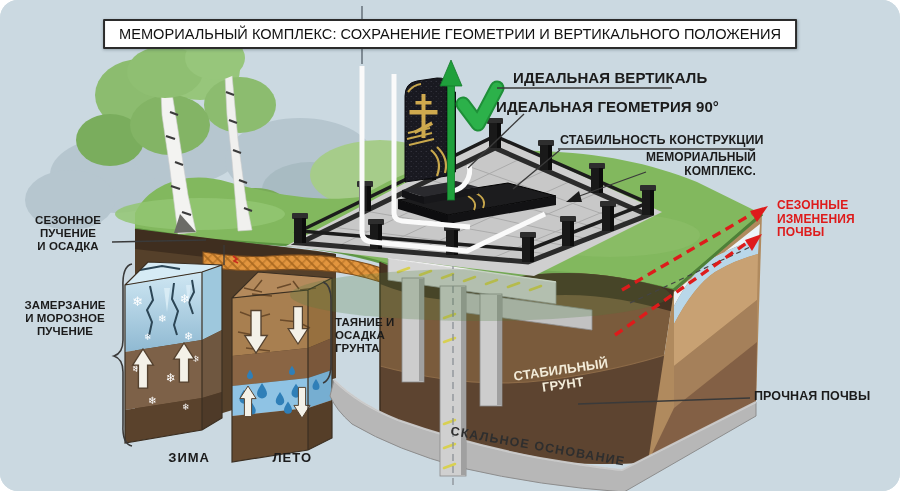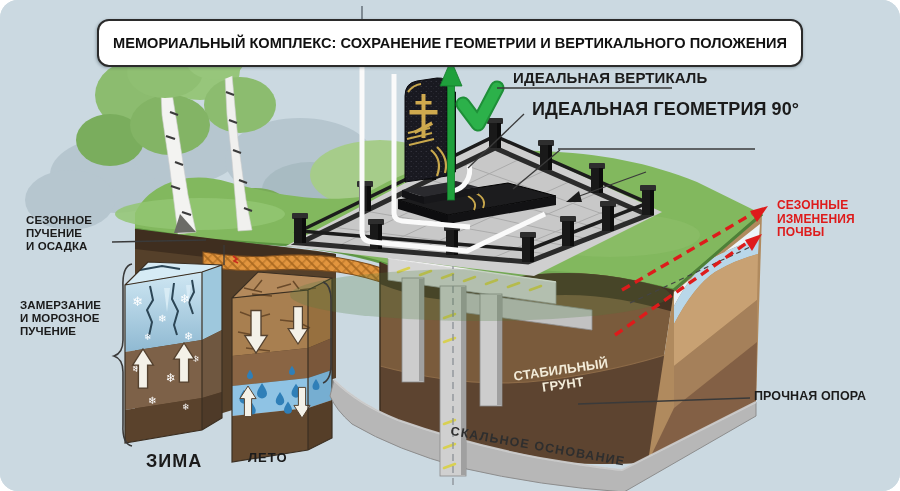--- a/index.html
+++ b/index.html
@@ -2,37 +2,37 @@
 <html><head>
 <meta charset="utf-8">
 <style>
   html,body{margin:0;padding:0;background:#fff;}
   #stage{position:relative;width:900px;height:491px;border-radius:18px;overflow:hidden;
          background:#cbd9e1;font-family:"Liberation Sans",sans-serif;}
   #scene{position:absolute;left:0;top:0;}
   .lbl{position:absolute;font-weight:bold;font-size:12px;line-height:1.13;color:#1b1b1b;
        white-space:pre-line;letter-spacing:.1px;}
   #t-box{position:absolute;left:50%;top:19px;transform:translateX(-50%);background:#ffffff;
-         border:2px solid #2b2b2b;border-radius:12px;padding:14px 14px;font-size:14.6px;
-         font-weight:bold;white-space:nowrap;color:#111;box-shadow:0 1px 3px rgba(40,60,70,.35);}
+         border:2px solid #2b2b2b;border-radius:1px;padding:5px 14px;font-size:14.6px;
+         font-weight:normal;white-space:nowrap;color:#111;box-shadow:0 1px 3px rgba(40,60,70,.35);}
   #l-iv{left:513px;top:70px;font-size:15px}
-  #l-ig{left:532px;top:99px;font-size:18px}
+  #l-ig{left:496px;top:99px;font-size:15px}
   #l-st{left:560px;top:133px;font-size:12.5px}
   #l-mk{left:614px;top:151px;width:142px;text-align:right}
   #l-sc{left:777px;top:199px;color:#de1b1b;font-size:12px}
-  #l-sh{left:26px;top:214px;width:84px;text-align:left;font-size:11.5px}
+  #l-sh{left:26px;top:214px;width:84px;text-align:center;font-size:11.5px}
   #l-ins{left:228px;top:216px;font-size:11.5px}
-  #l-fr{left:20px;top:299px;width:90px;text-align:left;font-size:11.5px}
+  #l-fr{left:20px;top:299px;width:90px;text-align:center;font-size:11.5px}
   #l-th{left:335px;top:316px;font-size:11.5px}
   #l-sg{left:508px;top:363px;width:108px;text-align:center;color:#f3ecd9;transform:rotate(-8deg);font-size:13px}
   #l-fs{left:754px;top:389px;font-size:12.5px}
   #l-rb{left:452px;top:424px;width:190px;transform:rotate(10deg);transform-origin:0 0;
         color:#2e2e2e;letter-spacing:1.2px;font-size:12.5px}
-  #l-wi{left:146px;top:451px;width:64px;text-align:left;letter-spacing:1px;font-size:18px}
-  #l-su{left:248px;top:451px;width:64px;text-align:left;letter-spacing:1px;font-size:13px}
+  #l-wi{left:146px;top:451px;width:64px;text-align:right;letter-spacing:1px;font-size:13px}
+  #l-su{left:248px;top:451px;width:64px;text-align:right;letter-spacing:1px;font-size:13px}
 </style>
 </head>
 <body>
 
 <div id="stage">
 <svg id="scene" width="900" height="491" viewBox="0 0 900 491">
   <defs>
     <pattern id="hatchA" width="7" height="7" patternUnits="userSpaceOnUse" patternTransform="rotate(45)">
       <rect width="7" height="7" fill="#e2953e"></rect>
           <rect width="7" height="2" fill="#b06e24"></rect>
@@ -376,28 +376,34 @@
     <line x1="622" y1="290" x2="752" y2="214" stroke="#de1b1b" stroke-width="3.4" stroke-dasharray="9 6"></line>
     <polygon points="768,206 750,211 757,222" fill="#de1b1b"></polygon>
     <line x1="615" y1="335" x2="748" y2="242" stroke="#de1b1b" stroke-width="3.4" stroke-dasharray="9 6"></line>
     <polygon points="762,234 745,240 752,251" fill="#de1b1b"></polygon>
   </g>
 </svg>
 
   <div id="t-box">МЕМОРИАЛЬНЫЙ КОМПЛЕКС: СОХРАНЕНИЕ ГЕОМЕТРИИ И ВЕРТИКАЛЬНОГО ПОЛОЖЕНИЯ</div>
   <div class="lbl" id="l-iv">ИДЕАЛЬНАЯ ВЕРТИКАЛЬ</div>
   <div class="lbl" id="l-ig">ИДЕАЛЬНАЯ ГЕОМЕТРИЯ 90°</div>
+  <div class="lbl" id="l-st">СТАБИЛЬНОСТЬ КОНСТРУКЦИИ</div>
+  <div class="lbl" id="l-mk">МЕМОРИАЛЬНЫЙ
+КОМПЛЕКС.</div>
   <div class="lbl" id="l-sc">СЕЗОННЫЕ
 ИЗМЕНЕНИЯ
 ПОЧВЫ</div>
   <div class="lbl" id="l-sh">СЕЗОННОЕ
 ПУЧЕНИЕ
 И ОСАДКА</div>
   <div class="lbl" id="l-fr">ЗАМЕРЗАНИЕ
 И МОРОЗНОЕ
 ПУЧЕНИЕ</div>
+  <div class="lbl" id="l-th">ТАЯНИЕ И
+ОСАДКА
+ГРУНТА</div>
   <div class="lbl" id="l-sg">СТАБИЛЬНЫЙ
 ГРУНТ</div>
-  <div class="lbl" id="l-fs">ПРОЧНАЯ ОПОРА</div>
+  <div class="lbl" id="l-fs">ПРОЧНАЯ ПОЧВЫ</div>
   <div class="lbl" id="l-rb">СКАЛЬНОЕ ОСНОВАНИЕ</div>
   <div class="lbl" id="l-wi">ЗИМА</div>
   <div class="lbl" id="l-su">ЛЕТО</div>
 </div>
 
 </body></html>

